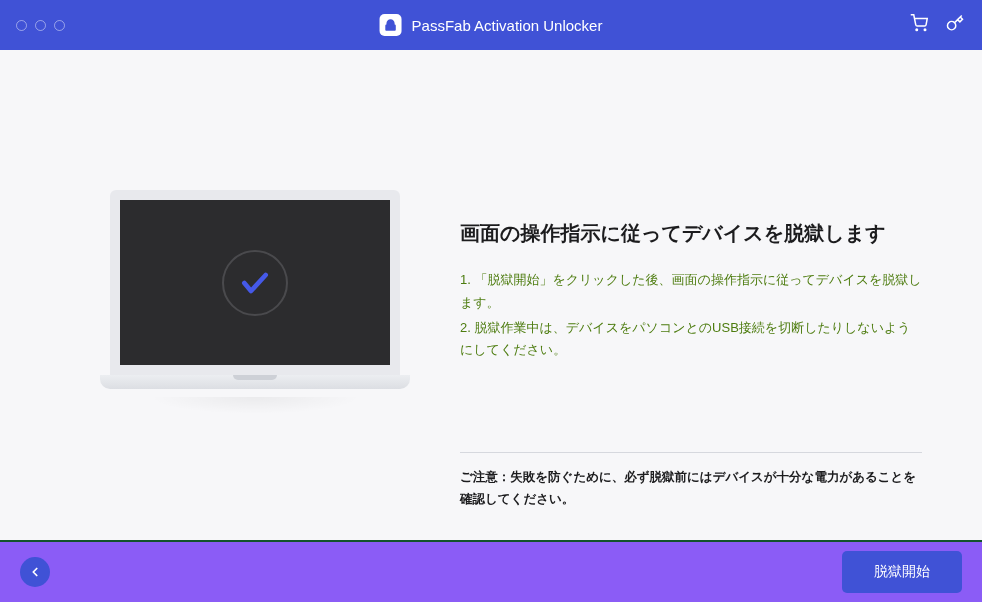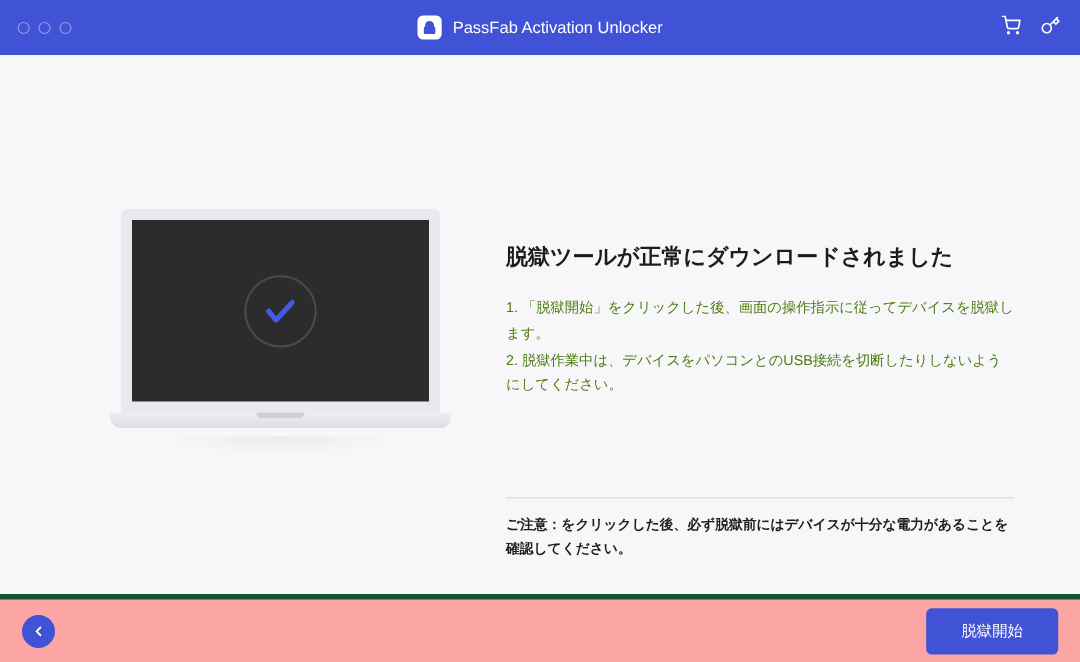--- a/index.html
+++ b/index.html
@@ -151,22 +151,22 @@
       font-weight: 600;
       color: #1c1c1e;
       line-height: 1.75;
     }
     .bottombar {
       position: absolute;
       bottom: 0;
       left: 0;
       right: 0;
       height: 62px;
-      background: #fca5a5;
-      border-top: 5px solid #14532d;
+      background: #8b5cf6;
+      border-top: 2px solid #14532d;
       display: flex;
       align-items: center;
       justify-content: space-between;
       padding: 0 20px;
     }
     .back-btn {
       width: 30px;
       height: 30px;
       border-radius: 50%;
       background: #4052d6;
@@ -230,25 +230,25 @@
             </svg>
         </div>
       </div>
       <div class="laptop-base">
         <div class="laptop-notch"></div>
       </div>
       <div class="laptop-shadow"></div>
     </div>
   </div>
   <div class="right-panel">
-    <h1 class="heading">脱獄ツールが正常にダウンロードされました</h1>
+    <h1 class="heading">画面の操作指示に従ってデバイスを脱獄します</h1>
     <p class="instruction">1. 「脱獄開始」をクリックした後、画面の操作指示に従ってデバイスを脱獄します。</p>
     <p class="instruction">2. 脱獄作業中は、デバイスをパソコンとのUSB接続を切断したりしないようにしてください。</p>
     <hr class="divider">
-    <p class="notice">ご注意：をクリックした後、必ず脱獄前にはデバイスが十分な電力があることを確認してください。</p>
+    <p class="notice">ご注意：失敗を防ぐために、必ず脱獄前にはデバイスが十分な電力があることを確認してください。</p>
   </div>
 </div>
 
 <div class="bottombar">
   <div class="back-btn">
     <svg viewBox="0 0 24 24" fill="none" stroke="#fff" stroke-width="3" stroke-linecap="round" stroke-linejoin="round">
         <polyline points="15 18 9 12 15 6"></polyline>
       </svg>
   </div>
   <button class="primary-btn">脱獄開始</button>

